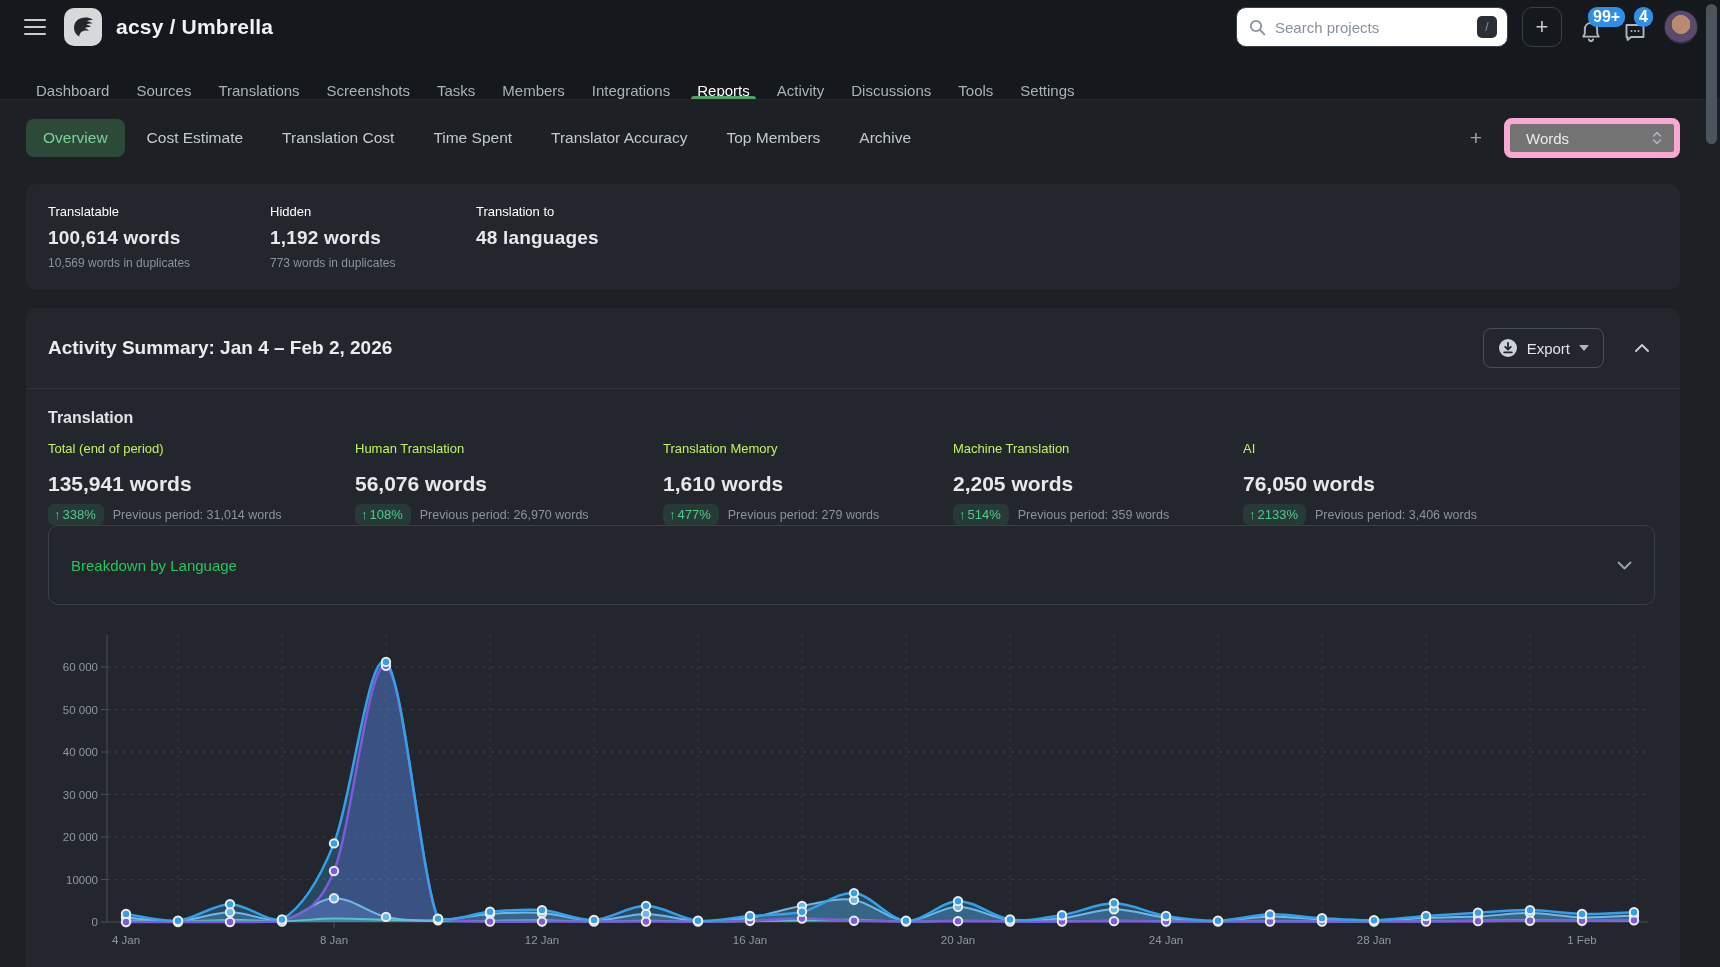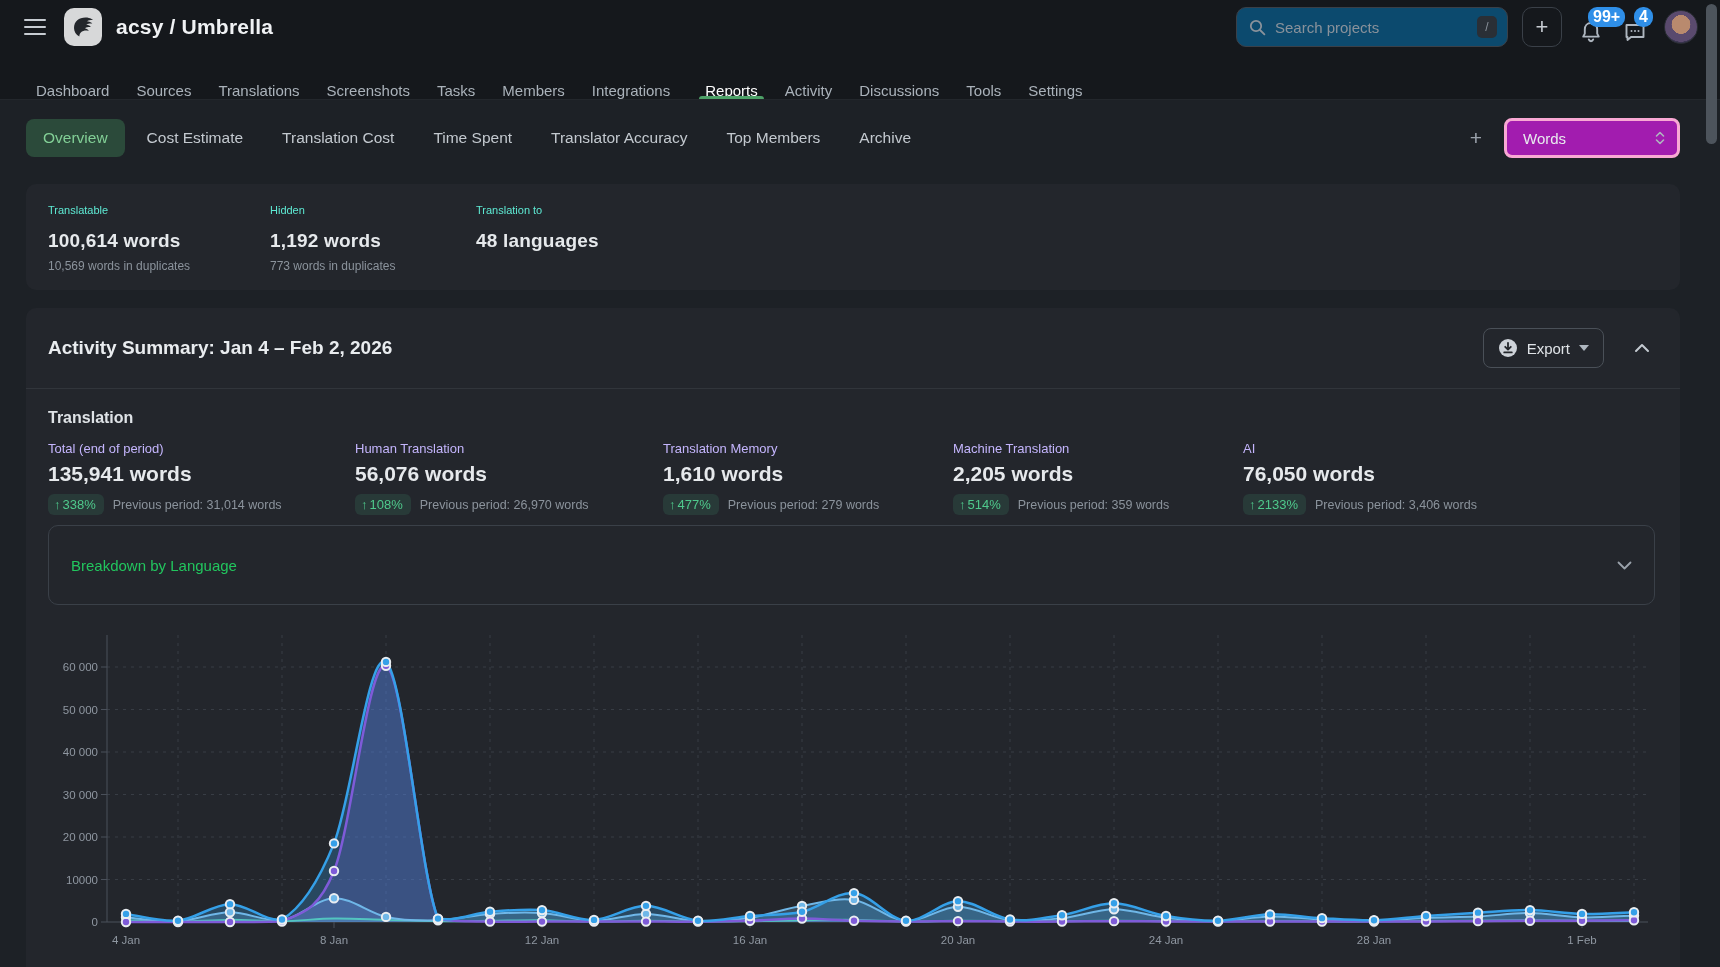--- a/index.html
+++ b/index.html
@@ -5,58 +5,58 @@
   * { margin:0; padding:0; box-sizing:border-box; }
   html,body { width:1720px; height:967px; overflow:hidden; background:#1d2126;
               font-family:"Liberation Sans","DejaVu Sans",sans-serif; }
   
   .topbar { height:54px; background:#15181c; display:flex; align-items:center; padding:0 18px 0 24px; position:relative; }
   .hamburger { width:22px; height:16px; display:flex; flex-direction:column; justify-content:space-between; cursor:pointer; margin-right:18px; }
   .hamburger span { display:block; height:2px; background:#c7ccd2; border-radius:2px; }
   .logo { width:38px; height:38px; border-radius:10px; background:#d7d8d9; display:flex; align-items:center; justify-content:center; margin-right:14px; }
   .app-title { color:#f0f2f4; font-size:21px; font-weight:700; letter-spacing:.2px; }
   .topbar-right { position:absolute; right:22px; top:7px; display:flex; align-items:center; gap:14px; }
-  .searchbox { width:272px; height:40px; background:#0c4a6e; border:1px solid #3a4048; border-radius:10px; display:flex; align-items:center; padding:0 10px 0 12px; }
+  .searchbox { width:272px; height:40px; background:#ffffff; border:1px solid #3a4048; border-radius:10px; display:flex; align-items:center; padding:0 10px 0 12px; }
   .searchbox .ph { color:#8a929b; font-size:15px; flex:1; margin-left:9px; }
   .kbd { width:20px; height:22px; background:#2a2f36; border-radius:5px; color:#8a929b; font-size:12px; display:flex; align-items:center; justify-content:center; }
   .iconbtn { width:40px; height:40px; border:1px solid #3a4048; border-radius:10px; color:#c7ccd2; font-size:22px; display:flex; align-items:center; justify-content:center; background:transparent; cursor:pointer; }
   .bellwrap { position:relative; width:30px; height:34px; display:flex; align-items:flex-end; justify-content:center; }
   .nbadge { position:absolute; top:-3px; left:12px; background:#2f8fe8; color:#fff; font-size:16px; font-weight:700; border-radius:9px; padding:2px 5px; line-height:1; }
   .avatar { width:34px; height:34px; border-radius:50%; background:radial-gradient(circle at 50% 42%, #b98a6e 0 38%, #5a4a6e 39% 70%, #3a3550 71%); border:1px solid #2a2e34; }
   
   .mainnav { height:46px; background:#15181c; display:flex; align-items:flex-end; gap:27px; padding:0 0 0 36px; border-bottom:1px solid #23272c; }
   .nav-item { color:#aab2ba; font-size:15px; display:flex; align-items:center; position:relative; cursor:pointer; white-space:nowrap; }
-  .nav-item.active { color:#ffffff;margin-left:8px; }
+  .nav-item.active { color:#ffffff; }
   .nav-item.active::after { content:""; position:absolute; left:-6px; right:-6px; bottom:0; height:3px; background:#4da167; border-radius:3px 3px 0 0; }
   
   .content { padding:16px 40px 0 26px; }
   .subnav { display:flex; align-items:center; height:44px; }
   .tab { color:#c3c9cf; font-size:15.5px; padding:10px 17px; border-radius:8px; cursor:pointer; white-space:nowrap; margin-right:5px; }
   .tab.active { background:#2b4a3a; color:#82cf96; }
   .subnav-right { margin-left:auto; display:flex; align-items:center; gap:22px; }
   .plusmini { color:#9aa2ab; font-size:21px; cursor:pointer; }
-  .select { width:176px; height:40px; background:#a21caf; border:3px solid #f9a8d4; border-radius:8px; display:flex; align-items:center; padding:0 12px 0 16px; cursor:pointer; }
+  .select { width:176px; height:40px; background:#737373; border:6px solid #f9a8d4; border-radius:8px; display:flex; align-items:center; padding:0 12px 0 16px; cursor:pointer; }
   .select .sel-label { color:#e8ebee; font-size:15px; flex:1; }
   .card { background:#23262c; border-radius:10px; }
   .summary-card { margin-top:24px; height:106px; display:flex; padding:20px 22px 0 22px; }
   .scol { display:flex; flex-direction:column; }
-  .scol-label { color:#5eead4; font-size:11px; margin-bottom:14px; }
+  .scol-label { color:#ffffff; font-size:13px; margin-bottom:8px; }
   .scol-value { color:#e6e9ec; font-size:19px; font-weight:700; letter-spacing:.2px; }
   .scol-sub { color:#8b939c; font-size:12px; margin-top:7px; }
   
   .activity-card { margin-top:18px; height:700px; position:relative; overflow:hidden; }
   .act-header { display:flex; align-items:center; padding:20px 24px 0 22px; }
   .act-title { color:#e9ecef; font-size:19px; font-weight:700; }
   .export-btn { margin-left:auto; height:40px; border:1px solid #4a5058; border-radius:8px; background:transparent; display:flex; align-items:center; gap:9px; padding:0 14px; color:#dfe3e7; font-size:15px; cursor:pointer; }
   .caret-down { width:0; height:0; border-left:5px solid transparent; border-right:5px solid transparent; border-top:6px solid #aeb6bf; }
   .collapse-btn { margin-left:30px; margin-right:6px; cursor:pointer; display:flex; }
   .act-divider { border:none; border-top:1px solid #31353b; margin:20px 0 0 0; }
   .act-section-title { color:#dfe3e7; font-size:16px; font-weight:700; padding:20px 0 0 22px; }
   .astats { display:flex; padding:14px 0 0 22px; }
-  .astat-label { color:#c4b5fd; font-size:13px; margin-bottom:6px; }
+  .astat-label { color:#bef264; font-size:13px; margin-bottom:16px; }
   .astat-value { color:#e6e9ec; font-size:21px; font-weight:700; }
   .astat-meta { display:flex; align-items:center; gap:9px; margin-top:8px; }
   .badge-up { background:rgba(76,195,138,.13); color:#4fc98c; font-size:13px; border-radius:6px; padding:3px 8px 3px 6px; display:flex; align-items:center; gap:2px; }
   .prev { color:#8b939c; font-size:12.5px; }
   .breakdown { position:absolute; left:22px; right:25px; top:217px; height:80px; border:1px solid #3a4048; border-radius:10px; display:flex; align-items:center; padding:0 22px; cursor:pointer; }
   .breakdown-label { color:#22c55e; font-size:15px; }
   .breakdown .chev { margin-left:auto; display:flex; }
   #activity-chart { position:absolute; left:0; top:282px; }
   
   .scroll-thumb { position:fixed; right:3px; top:4px; width:11px; height:140px; background:#4d545c; border-radius:6px; }

